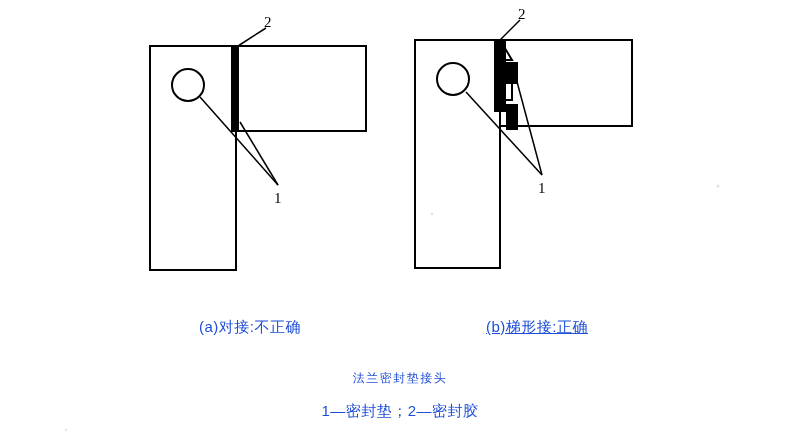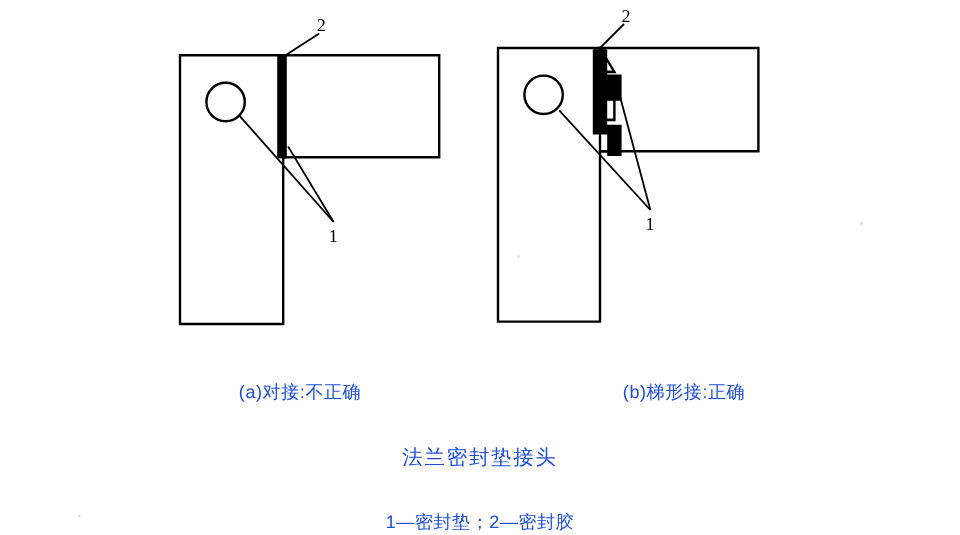--- a/index.html
+++ b/index.html
@@ -26,37 +26,37 @@
     position: absolute;
     text-align: center;
     white-space: nowrap;
     color: #1d4ed8;
   }
   .subcap {
     font-size: 15px;
     letter-spacing: 0.5px;
   }
   .title {
-    font-size: 17px;
+    font-size: 12px;
     letter-spacing: 1.5px;
   }
   .legend {
     font-size: 15px;
     letter-spacing: 0.5px;
   }
   .callout {
     position: absolute;
     font-size: 15px;
     font-family: "Liberation Serif", serif;
     color: #000000;
   }
   #cap-a { left: 100px; top: 318px; width: 300px; }
-  #cap-b { left: 420px; top: 318px; width: 300px; }
+  #cap-b { left: 387px; top: 318px; width: 300px; text-decoration: underline; }
   #fig-title { left: 250px; top: 370px; width: 300px; }
-  #fig-legend { left: 250px; top: 402px; width: 300px; margin-top: 24px; }
+  #fig-legend { left: 250px; top: 402px; width: 300px; }
   #lbl-a-2 { left: 264px; top: 14px; }
   #lbl-a-1 { left: 274px; top: 190px; }
   #lbl-b-2 { left: 518px; top: 6px; }
   #lbl-b-1 { left: 538px; top: 180px; }
 </style>
 </head>
 <body>
 
 <svg id="figure" viewBox="0 0 800 446">
 

